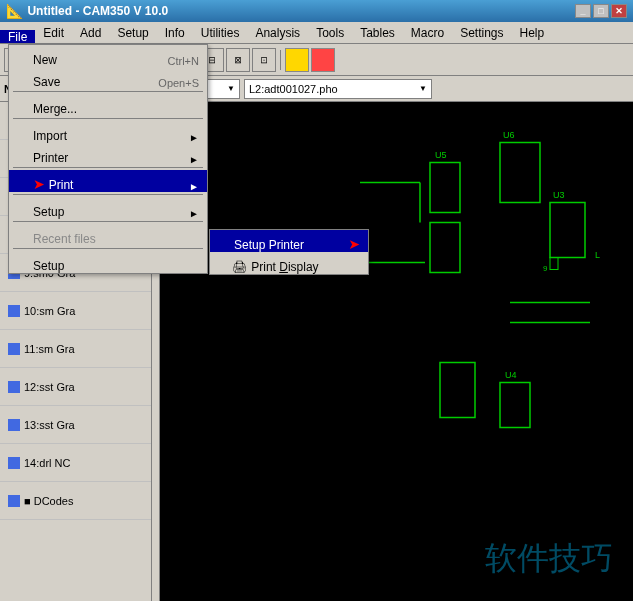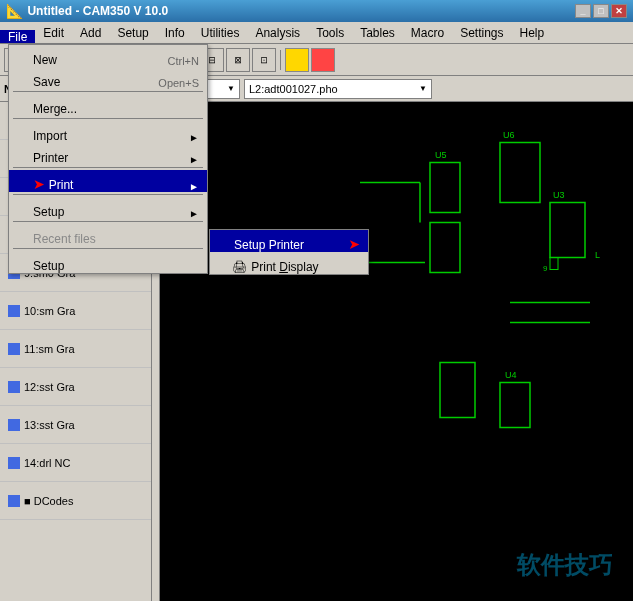--- a/index.html
+++ b/index.html
@@ -180,22 +180,22 @@
       width: 100%;
       height: 100%;
     }
 
     
     #watermark {
       position: absolute;
       bottom: 20px;
       right: 20px;
       color: rgba(0,150,200,0.5);
-      font-size: 24px;
-      font-weight: bold;
+      font-size: 32px;
+      font-weight: normal;
       white-space: nowrap;
     }
 
     
     .dropdown-menu {
       position: absolute;
       background: #d4d0c8;
       border: 1px solid #808080;
       box-shadow: 2px 2px 4px rgba(0,0,0,0.3);
       min-width: 160px;

